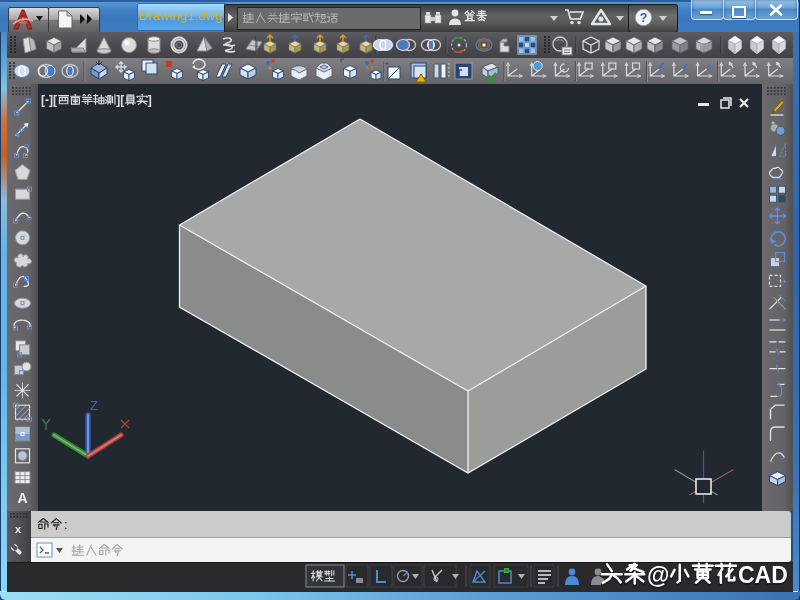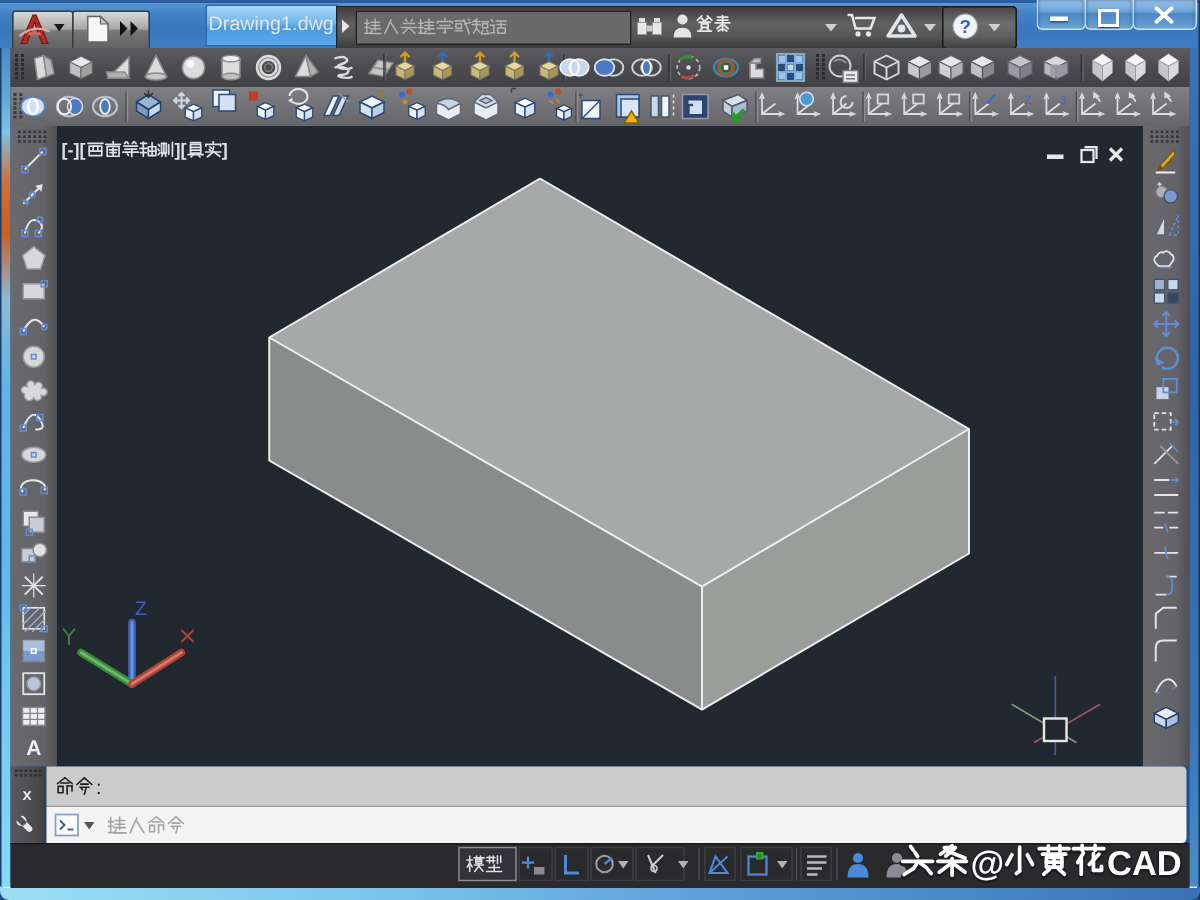--- a/index.html
+++ b/index.html
@@ -26,21 +26,21 @@
 <div class="abs" style="left:48px;top:7px;width:50px;height:25px;background:linear-gradient(180deg,#d8d8d8 0%,#a8a8a8 45%,#787878 50%,#606060 100%);border:1px solid #3c3c3c;border-radius:2px;"></div>
 <svg class="abs" style="left:56px;top:10px;" width="19" height="19" viewBox="0 0 19 19">
 <path d="M2.5 1 L11 1 L16 6 L16 18 L2.5 18 Z" fill="#f6f6f6" stroke="#666" stroke-width="1"></path>
 <path d="M11 1 L11 6 L16 6 Z" fill="#c4ccd4" stroke="#666" stroke-width="0.8"></path>
 </svg>
 <svg class="abs" style="left:79px;top:13px;" width="16" height="12">
       <path d="M1 1 L6 6 L1 11 Z" fill="#111"></path>
       <path d="M8 1 L13 6 L8 11 Z" fill="#111"></path>
     </svg>
 <div class="abs" style="left:137px;top:3px;width:87px;height:26px;background:linear-gradient(180deg,#a8d8f8 0%,#6db4ec 45%,#4d9ae2 55%,#5aa6ea 100%);border:1px solid #2a6cb0;border-radius:2px 2px 0 0;"></div>
-<div class="abs" style="left:139px;top:8px;width:86px;height:18px;color:#e5e5e5;font-size:13px;letter-spacing:0.1px;white-space:nowrap;">Drawing1.dwg</div>
+<div class="abs" style="left:139px;top:8px;width:86px;height:18px;color:#eab308;font-size:13px;letter-spacing:0.1px;white-space:nowrap;">Drawing1.dwg</div>
 <div class="abs" style="left:224px;top:4px;width:452px;height:27px;background:linear-gradient(180deg,#3e3e3e 0%,#616161 40%,#565656 70%,#3a3a3a 100%);border-radius:0 3px 3px 0;border:1px solid #222;"></div>
 <svg class="abs" style="left:226px;top:12px;" width="9" height="11">
       <path d="M2 1 L7 5.5 L2 10 Z" fill="#e8e8e8"></path>
     </svg>
 <div class="abs" style="left:237px;top:7px;width:182px;height:21px;background:#6a6a6a;border:1px solid #242424;"></div>
 <svg class="abs" style="left:0;top:0;" width="800" height="32">
       <polyline points="244.61,12.92 244.61,22.35" fill="none" stroke="#b4b4b4" stroke-width="1.00" stroke-linecap="round" stroke-linejoin="round"></polyline>
       <polyline points="243.23,15.45 246.22,15.45" fill="none" stroke="#b4b4b4" stroke-width="1.00" stroke-linecap="round" stroke-linejoin="round"></polyline>
       <polyline points="243.23,18.32 246.22,18.32" fill="none" stroke="#b4b4b4" stroke-width="1.00" stroke-linecap="round" stroke-linejoin="round"></polyline>
       <polyline points="243.23,22.12 246.45,22.12" fill="none" stroke="#b4b4b4" stroke-width="1.00" stroke-linecap="round" stroke-linejoin="round"></polyline>

